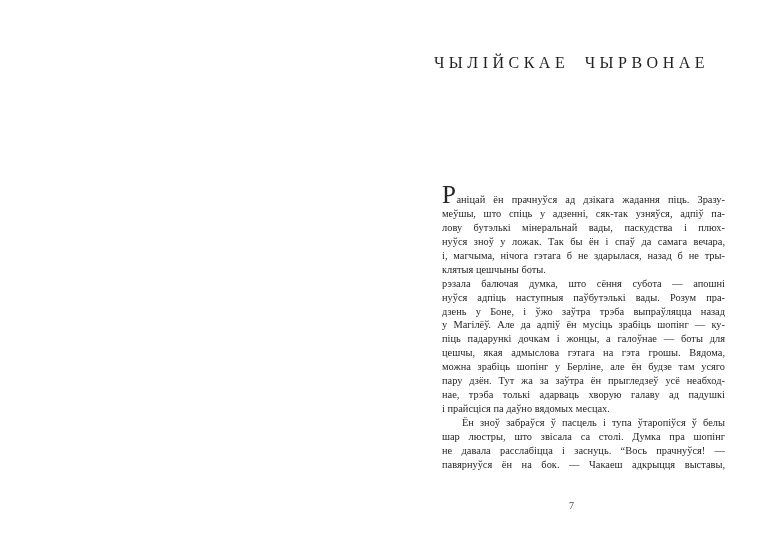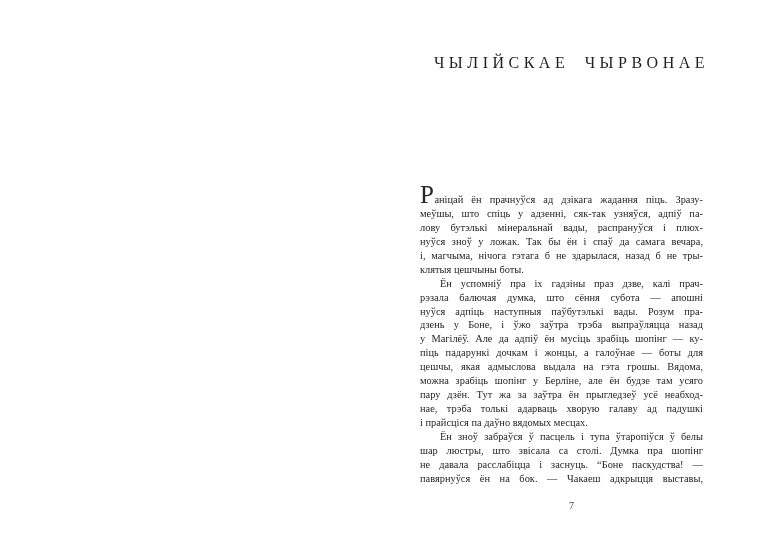--- a/index.html
+++ b/index.html
@@ -28,21 +28,21 @@
     width: 283px;
     text-align: center;
     font-size: 16px;
     letter-spacing: 4.5px;
     word-spacing: 7px;
     color: #1f1f1f;
     white-space: nowrap;
   }
   .text-block {
     position: absolute;
-    left: 420px;
+    left: 442px;
     top: 193px;
     width: 283px;
     color: #262626;
     font-size: 10.4px;
     line-height: 13.95px;
   }
   .paragraph { margin: 0; }
   .line {
     height: 13.95px;
     text-align: justify;
@@ -72,40 +72,39 @@
 </head>
 <body>
 
 <div class="page">
   <div class="chapter-title">ЧЫЛІЙСКАЕ ЧЫРВОНАЕ</div>
 
   <div class="text-block" id="text-block">
       <div class="paragraph">
         <div class="line"><span class="initial">Р</span>аніцай ён прачнуўся ад дзікага жадання піць. Зразу-</div>
         <div class="line">меўшы, што спіць у адзенні, сяк-так узняўся, адпіў па-</div>
-        <div class="line">лову бутэлькі мінеральнай вады, распрануўся і плюх-</div>
+        <div class="line">лову бутэлькі мінеральнай вады, паскудства і плюх-</div>
         <div class="line">нуўся зноў у ложак. Так бы ён і спаў да самага вечара,</div>
         <div class="line">і, магчыма, нічога гэтага б не здарылася, назад б не тры-</div>
         <div class="line no-just">клятыя цешчыны боты.</div>
       </div>
       <div class="paragraph">
-        <div class="line indent">Ён успомніў пра іх гадзіны праз дзве, калі прач-</div>
         <div class="line">рэзала балючая думка, што сёння субота — апошні</div>
         <div class="line">нуўся адпіць наступныя паўбутэлькі вады. Розум пра-</div>
         <div class="line">дзень у Боне, і ўжо заўтра трэба выпраўляцца назад</div>
         <div class="line">у Магілёў. Але да адпіў ён мусіць зрабіць шопінг — ку-</div>
         <div class="line">піць падарункі дочкам і жонцы, а галоўнае — боты для</div>
-        <div class="line">цешчы, якая адмыслова выдала на гэта грошы. Вядома,</div>
+        <div class="line">цешчы, якая адмыслова гэтага на гэта грошы. Вядома,</div>
         <div class="line">можна зрабіць шопінг у Берліне, але ён будзе там усяго</div>
         <div class="line">пару дзён. Тут жа за заўтра ён прыгледзеў усё неабход-</div>
         <div class="line">нае, трэба толькі адарваць хворую галаву ад падушкі</div>
         <div class="line no-just">і прайсціся па даўно вядомых месцах.</div>
       </div>
       <div class="paragraph">
         <div class="line indent">Ён зноў забраўся ў пасцель і тупа ўтаропіўся ў белы</div>
         <div class="line">шар люстры, што звісала са столі. Думка пра шопінг</div>
-        <div class="line">не давала расслабіцца і заснуць. “Боне паскудства! —</div>
+        <div class="line">не давала расслабіцца і заснуць. “Вось прачнуўся! —</div>
         <div class="line">павярнуўся ён на бок. — Чакаеш адкрыцця выставы,</div>
       </div>
     </div>
 
   <div class="page-number">7</div>
 </div>
 
 </body></html>

